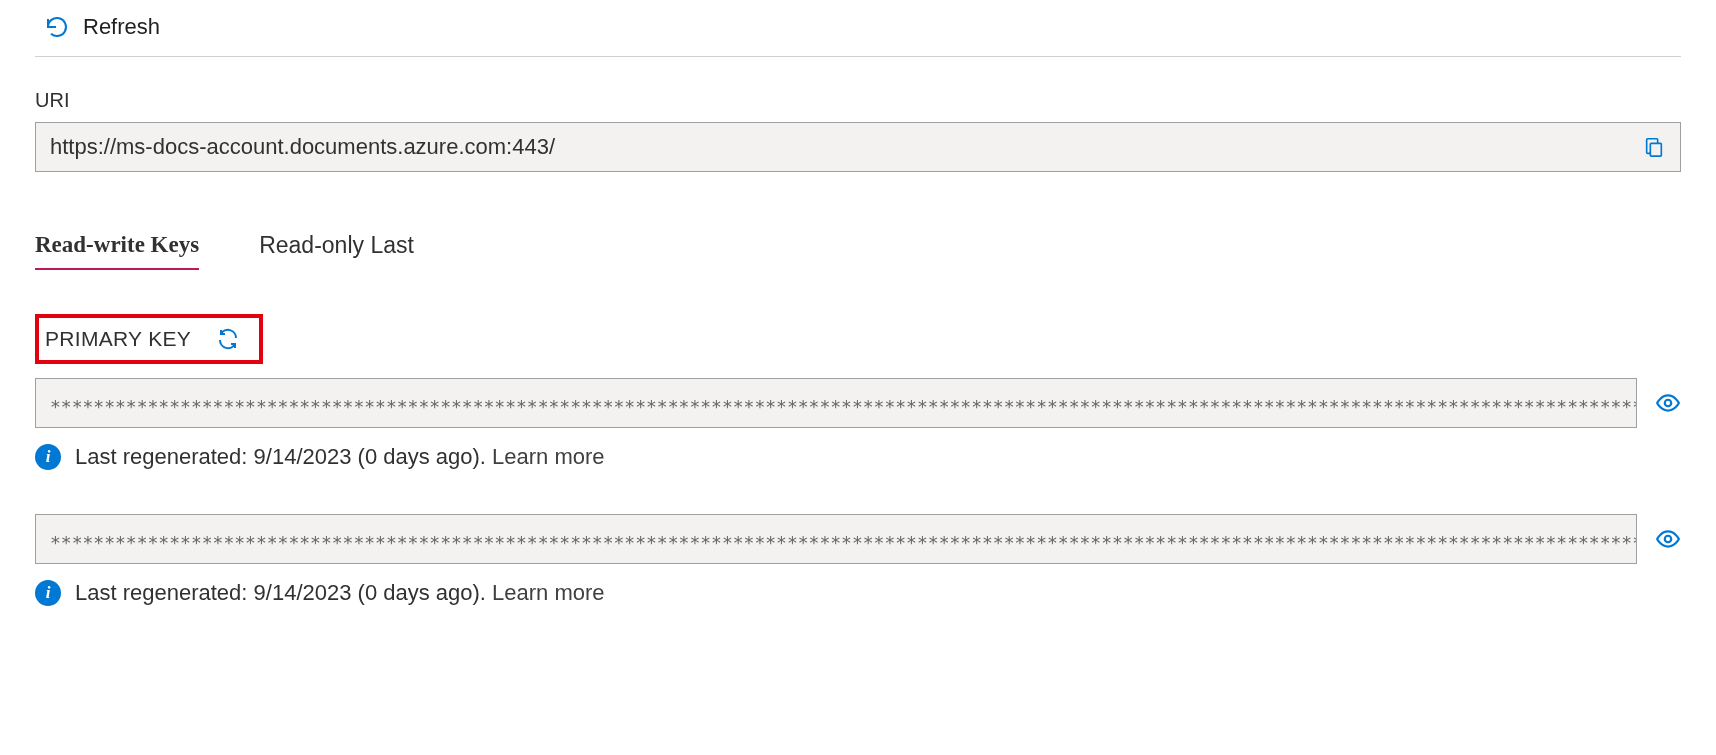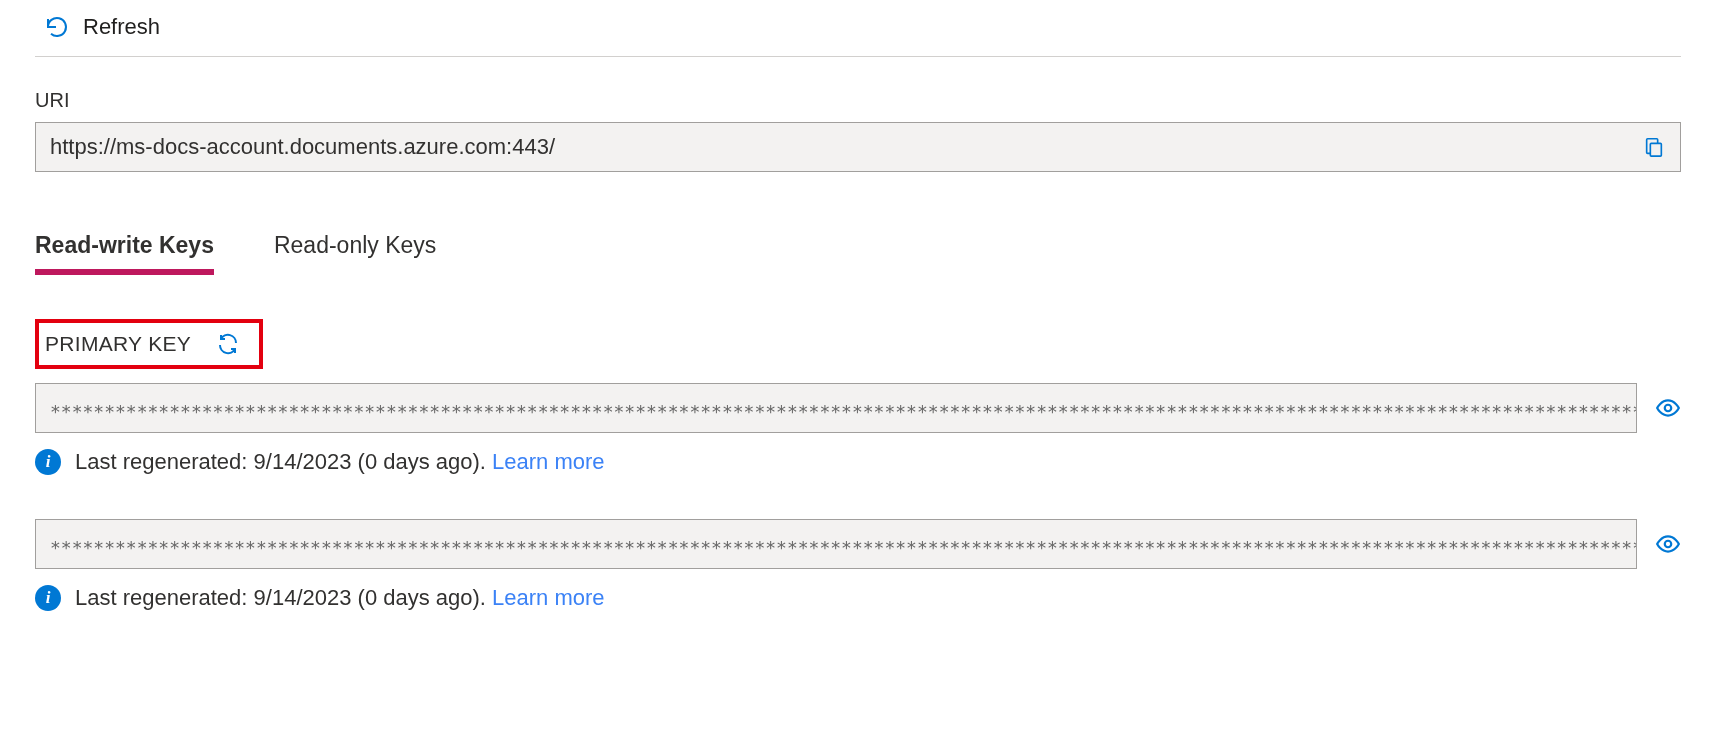--- a/index.html
+++ b/index.html
@@ -78,21 +78,22 @@
       border-bottom: 0;
     }
     .tab {
       font-size: 23px;
       padding-bottom: 10px;
       color: #323130;
       cursor:pointer;
     }
     .tab.active {
       font-weight:700;
-      border-bottom: 6px solid #be185d;
+      border-bottom: 2px solid #be185d;
+      font-family: Liberation Serif, serif;
     }
     .key-block { margin-top: 44px; }
     .key-label-row {
       display:flex;
       align-items:center;
       gap:14px;
       margin-bottom:14px;
     }
     .key-label {
       font-size: 21px;
@@ -121,21 +122,21 @@
       background:#0078d4;
       color:#fff;
       border-radius:50%;
       display:inline-flex;align-items:center;justify-content:center;
       font-weight:700;
       font-style: italic;
       font-family: Georgia, serif;
       font-size:17px;
       flex-shrink:0;
     }
-    .learn-more { color:#3b82f6; cursor:pointer; }
+    .learn-more { color:#404040; cursor:pointer; }
     svg { display:block; }
   </style>
 </head>
 <body>
 
 <div class="toolbar">
   <span class="refresh-icon">
     <svg viewBox="0 0 24 24" width="24" height="24" fill="none" stroke="currentColor" stroke-width="2">
       <path d="M3 12a9 9 0 1 1 3 6.7"></path>
       <polyline points="3 4 3 12 11 12" fill="none"></polyline>
@@ -152,21 +153,21 @@
       <svg viewBox="0 0 24 24" width="22" height="22" fill="none" stroke="currentColor" stroke-width="1.8">
         <rect x="8" y="8" width="12" height="14" rx="1"></rect>
         <path d="M16 8V4a1 1 0 0 0-1-1H5a1 1 0 0 0-1 1v14a1 1 0 0 0 1 1h3"></path>
       </svg>
     </span>
   </div>
 </div>
 
 <div class="tabs">
   <div class="tab active">Read-write Keys</div>
-  <div class="tab">Read-only Keys</div>
+  <div class="tab">Read-only Last</div>
 </div>
 
 <div class="key-block">
   <div class="key-label-row">
     <span class="highlight-box">
       <span class="key-label">PRIMARY KEY</span>
       <span class="refresh-small-icon">
         <svg viewBox="0 0 24 24" width="24" height="24" fill="none" stroke="currentColor" stroke-width="2">
           <path d="M20 11A8 8 0 0 0 5 7"></path>
           <polyline points="5 3 5 7 9 7"></polyline>

